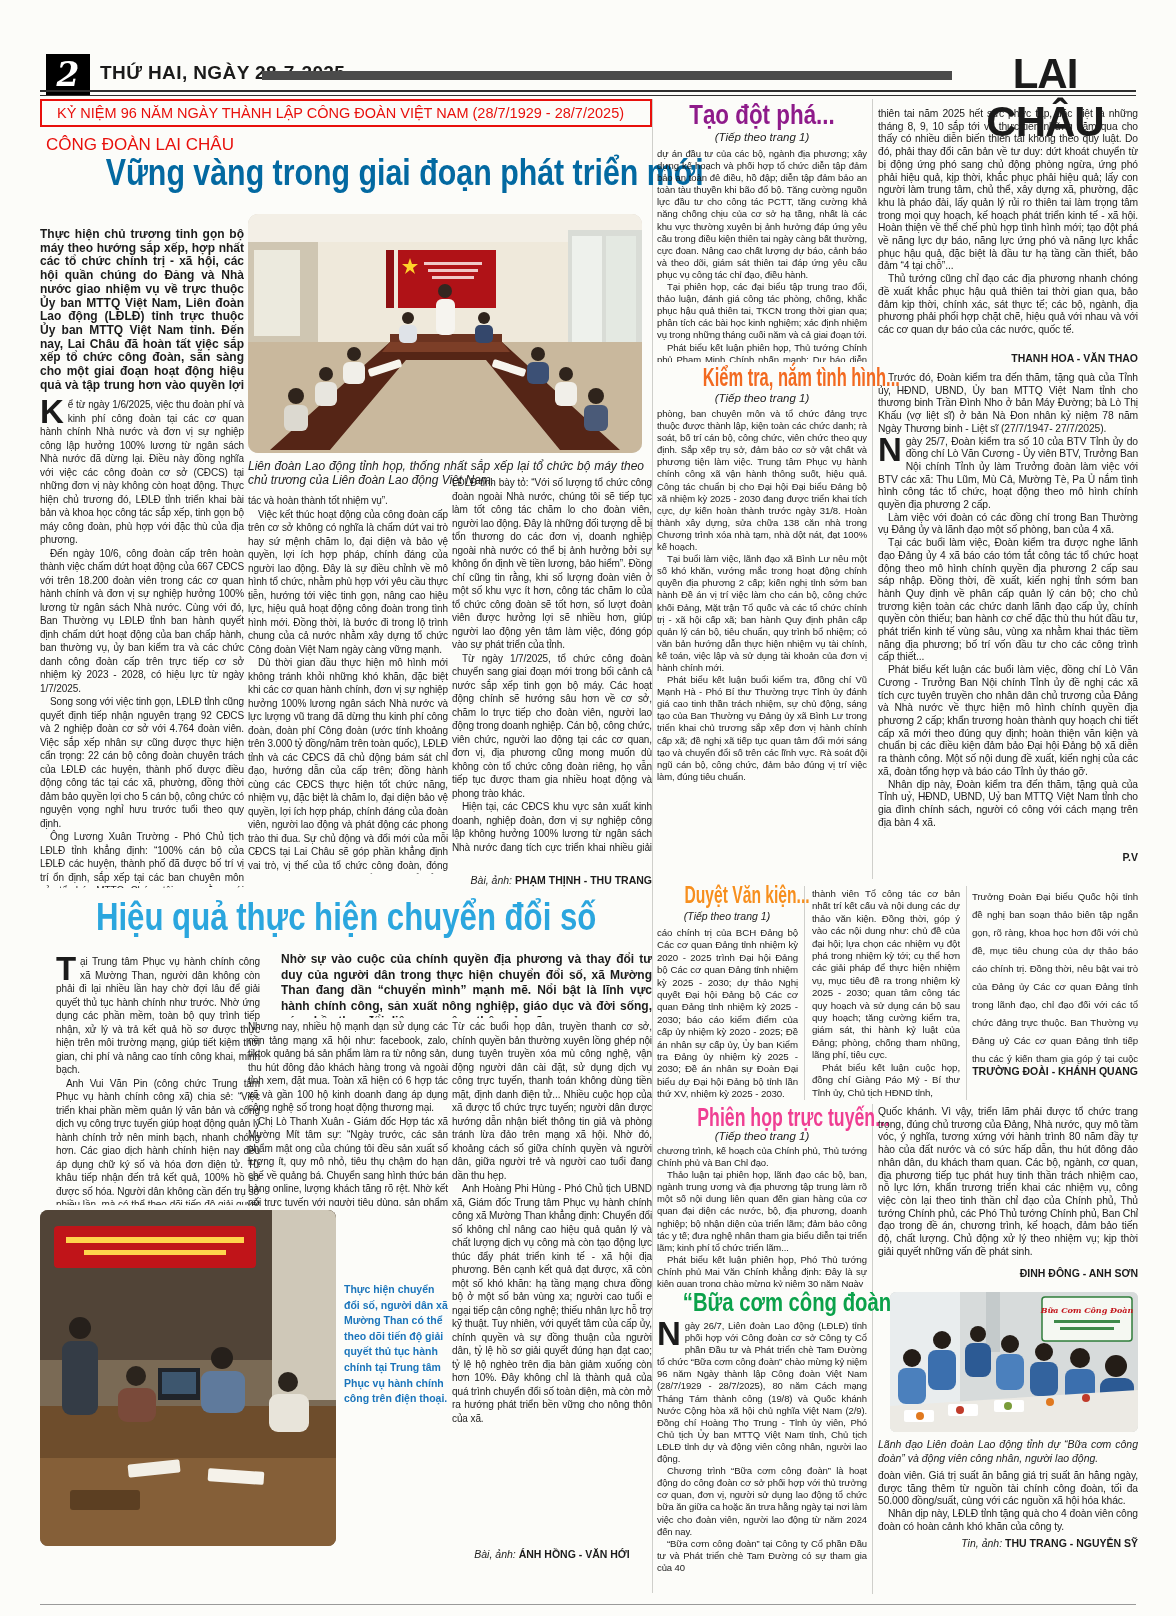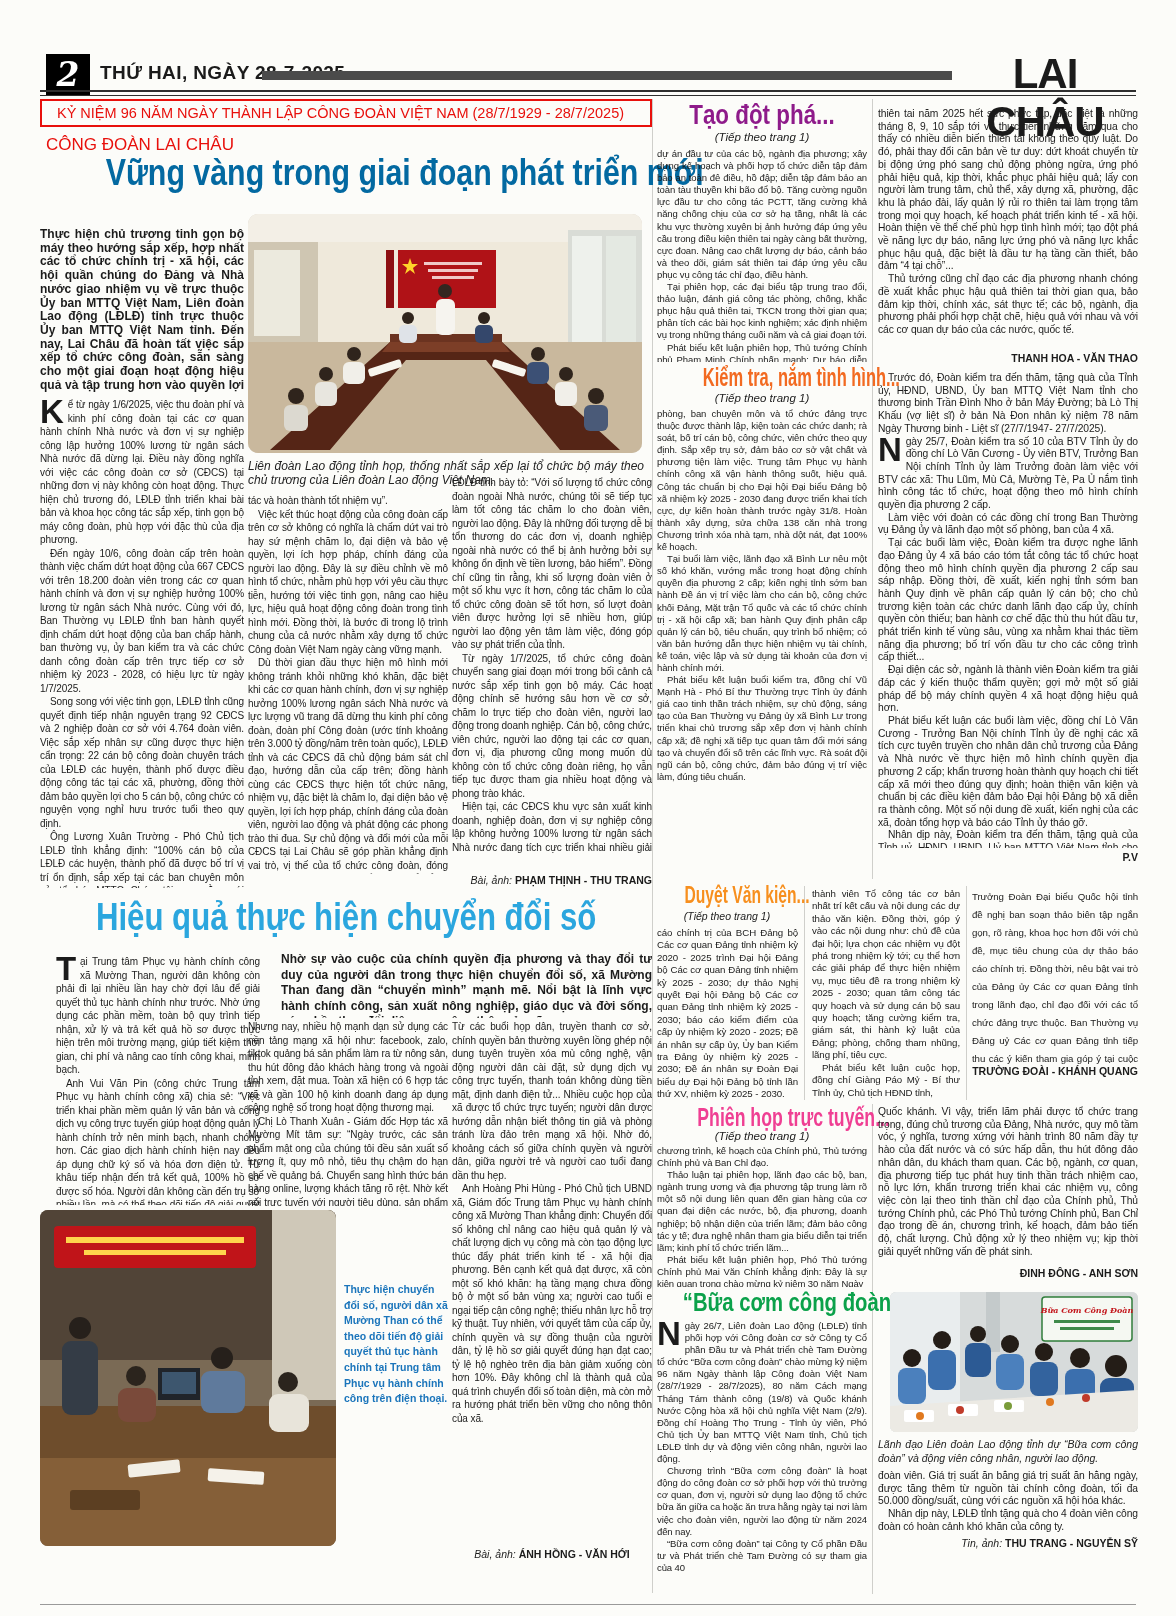--- a/index.html
+++ b/index.html
@@ -198,21 +198,20 @@
   <div class="abs bt-n" style="left:657px;top:408px;width:210px;height:470px;">
       <p class="para noind">phòng, ban chuyên môn và tổ chức đảng trực thuộc được thành lập, kiện toàn các chức danh; rà soát, bố trí cán bộ, công chức, viên chức theo quy định. Sắp xếp trụ sở, đảm bảo cơ sở vật chất và phương tiện làm việc. Trung tâm Phục vụ hành chính công xã vận hành thông suốt, hiệu quả. Công tác chuẩn bị cho Đại hội Đại biểu Đảng bộ xã nhiệm kỳ 2025 - 2030 đang được triển khai tích cực, dự kiến hoàn thành trước ngày 31/8. Hoàn thành xây dựng, sửa chữa 138 căn nhà trong Chương trình xóa nhà tạm, nhà dột nát, đạt 100% kế hoạch.</p>
       <p class="para">Tại buổi làm việc, lãnh đạo xã Bình Lư nêu một số khó khăn, vướng mắc trong hoạt động chính quyền địa phương 2 cấp; kiến nghị tỉnh sớm ban hành Đề án vị trí việc làm cho cán bộ, công chức khối Đảng, Mặt trận Tổ quốc và các tổ chức chính trị - xã hội cấp xã; ban hành Quy định phân cấp quản lý cán bộ, tiêu chuẩn, quy trình bổ nhiệm; có văn bản hướng dẫn thực hiện nhiệm vụ tài chính, kế toán, việc lập và sử dụng tài khoản của đơn vị hành chính mới.</p>
       <p class="para">Phát biểu kết luận buổi kiểm tra, đồng chí Vũ Mạnh Hà - Phó Bí thư Thường trực Tỉnh ủy đánh giá cao tinh thần trách nhiệm, sự chủ động, sáng tạo của Ban Thường vụ Đảng ủy xã Bình Lư trong triển khai chủ trương sắp xếp đơn vị hành chính cấp xã; đề nghị xã tiếp tục quan tâm đổi mới sáng tạo và chuyển đổi số trên các lĩnh vực. Rà soát đội ngũ cán bộ, công chức, đảm bảo đúng vị trí việc làm, đúng tiêu chuẩn.</p>
     </div>
   <div class="abs bt-w" style="left:878px;top:372px;width:260px;height:476px;">
       <p class="para">Trước đó, Đoàn kiểm tra đến thăm, tặng quà của Tỉnh ủy, HĐND, UBND, Ủy ban MTTQ Việt Nam tỉnh cho thương binh Trần Đình Nho ở bản Máy Đường; bà Lò Thị Khấu (vợ liệt sĩ) ở bản Nà Đon nhân kỷ niệm 78 năm Ngày Thương binh - Liệt sĩ (27/7/1947- 27/7/2025).</p>
       <p class="para drop">Ngày 25/7, Đoàn kiểm tra số 10 của BTV Tỉnh ủy do đồng chí Lò Văn Cương - Ủy viên BTV, Trưởng Ban Nội chính Tỉnh ủy làm Trưởng đoàn làm việc với BTV các xã: Thu Lũm, Mù Cả, Mường Tè, Pa Ủ nắm tình hình công tác tổ chức, hoạt động theo mô hình chính quyền địa phương 2 cấp.</p>
       <p class="para">Làm việc với đoàn có các đồng chí trong Ban Thường vụ Đảng ủy và lãnh đạo một số phòng, ban của 4 xã.</p>
       <p class="para">Tại các buổi làm việc, Đoàn kiểm tra được nghe lãnh đạo Đảng ủy 4 xã báo cáo tóm tắt công tác tổ chức hoạt động theo mô hình chính quyền địa phương 2 cấp sau sáp nhập. Đồng thời, đề xuất, kiến nghị tỉnh sớm ban hành Quy định về phân cấp quản lý cán bộ; cho chủ trương kiện toàn các chức danh lãnh đạo cấp ủy, chính quyền còn thiếu; ban hành cơ chế đặc thù thu hút đầu tư, phát triển kinh tế vùng sâu, vùng xa nhằm khai thác tiềm năng địa phương; bố trí vốn đầu tư cho các công trình cấp thiết...</p>
-      <p class="para">Đại diện các sở, ngành là thành viên Đoàn kiểm tra giải đáp các ý kiến thuộc thẩm quyền; gợi mở một số giải pháp để bộ máy chính quyền 4 xã hoạt động hiệu quả hơn.</p>
       <p class="para">Phát biểu kết luận các buổi làm việc, đồng chí Lò Văn Cương - Trưởng Ban Nội chính Tỉnh ủy đề nghị các xã tích cực tuyên truyền cho nhân dân chủ trương của Đảng và Nhà nước về thực hiện mô hình chính quyền địa phương 2 cấp; khẩn trương hoàn thành quy hoạch chi tiết cấp xã mới theo đúng quy định; hoàn thiện văn kiện và chuẩn bị các điều kiện đảm bảo Đại hội Đảng bộ xã diễn ra thành công. Một số nội dung đề xuất, kiến nghị của các xã, đoàn tổng hợp và báo cáo Tỉnh ủy tháo gỡ.</p>
       <p class="para">Nhân dịp này, Đoàn kiểm tra đến thăm, tặng quà của Tỉnh uỷ, HĐND, UBND, Uỷ ban MTTQ Việt Nam tỉnh cho gia đình chính sách, người có công với cách mạng trên địa bàn 4 xã.</p>
     </div>
   <div class="abs byl" style="left:878px;top:851px;width:260px;">P.V</div>
 
   <div class="abs rhl" style="left:655px;top:882px;width:144px;font-size:23px;color:#f78f1e;"><span class="cx" style="transform:scaleX(.68)">Duyệt Văn kiện...</span></div>
   <div class="abs cont" style="left:655px;top:910px;width:144px;font-size:10.5px;">(Tiếp theo trang 1)</div>
   <div class="abs bt-n" style="left:657px;top:927px;width:141px;height:176px;font-size:9.7px;line-height:12.4px;">
       <p class="para noind">cáo chính trị của BCH Đảng bộ Các cơ quan Đảng tỉnh nhiệm kỳ 2020 - 2025 trình Đại hội Đảng bộ Các cơ quan Đảng tỉnh nhiệm kỳ 2025 - 2030; dự thảo Nghị quyết Đại hội Đảng bộ Các cơ quan Đảng tỉnh nhiệm kỳ 2025 - 2030; báo cáo kiểm điểm của cấp ủy nhiệm kỳ 2020 - 2025; Đề án nhân sự cấp ủy, Ủy ban Kiểm tra Đảng ủy nhiệm kỳ 2025 - 2030; Đề án nhân sự Đoàn Đại biểu dự Đại hội Đảng bộ tỉnh lần thứ XV, nhiệm kỳ 2025 - 2030.</p>
       <p class="para">Sau khi nghiên cứu tài liệu, các</p>

